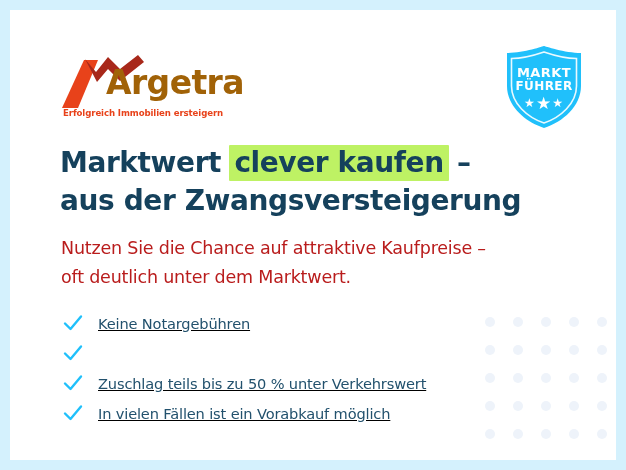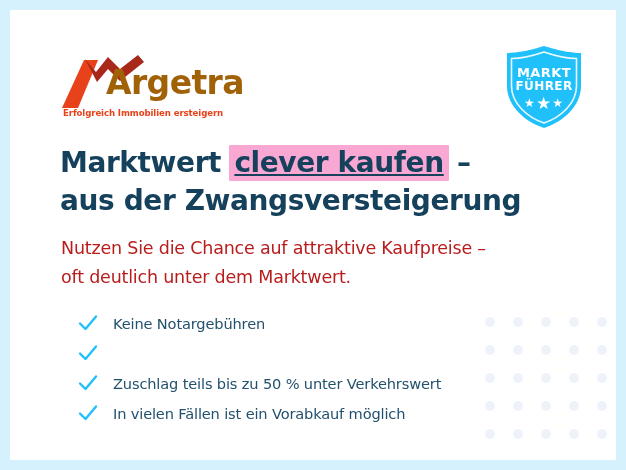--- a/index.html
+++ b/index.html
@@ -130,46 +130,46 @@
     top: 134px;
     width: 470px;
     font-family: "DejaVu Sans", sans-serif;
     font-weight: bold;
     font-size: 28px;
     line-height: 38px;
     color: #15415c;
     letter-spacing: -0.4px;
   }
   .hl-mark {
-    background: #f9a8d4;
+    background: #bef264;
     padding: 1px 5px 2px 5px;
     margin: 16px -1px;
     border-radius: 1px;
-    text-decoration: underline;
   }
 
   
   .subhead {
     position: absolute;
     left: 51px;
     top: 224px;
     width: 480px;
     font-family: "DejaVu Sans", sans-serif;
     font-size: 17.5px;
     line-height: 29px;
     color: #b91c1c;
     letter-spacing: -0.2px;
   }
 
   
   .bullets {
     position: absolute;
-    left: 67px;
+    left: 52px;
     top: 298px;
     width: 450px;
+    text-decoration: underline;
   }
   .bullet {
     display: flex;
     align-items: center;
     height: 30px;
   }
   .bullet .check {
     width: 22px;
     height: 22px;
     flex: 0 0 22px;

